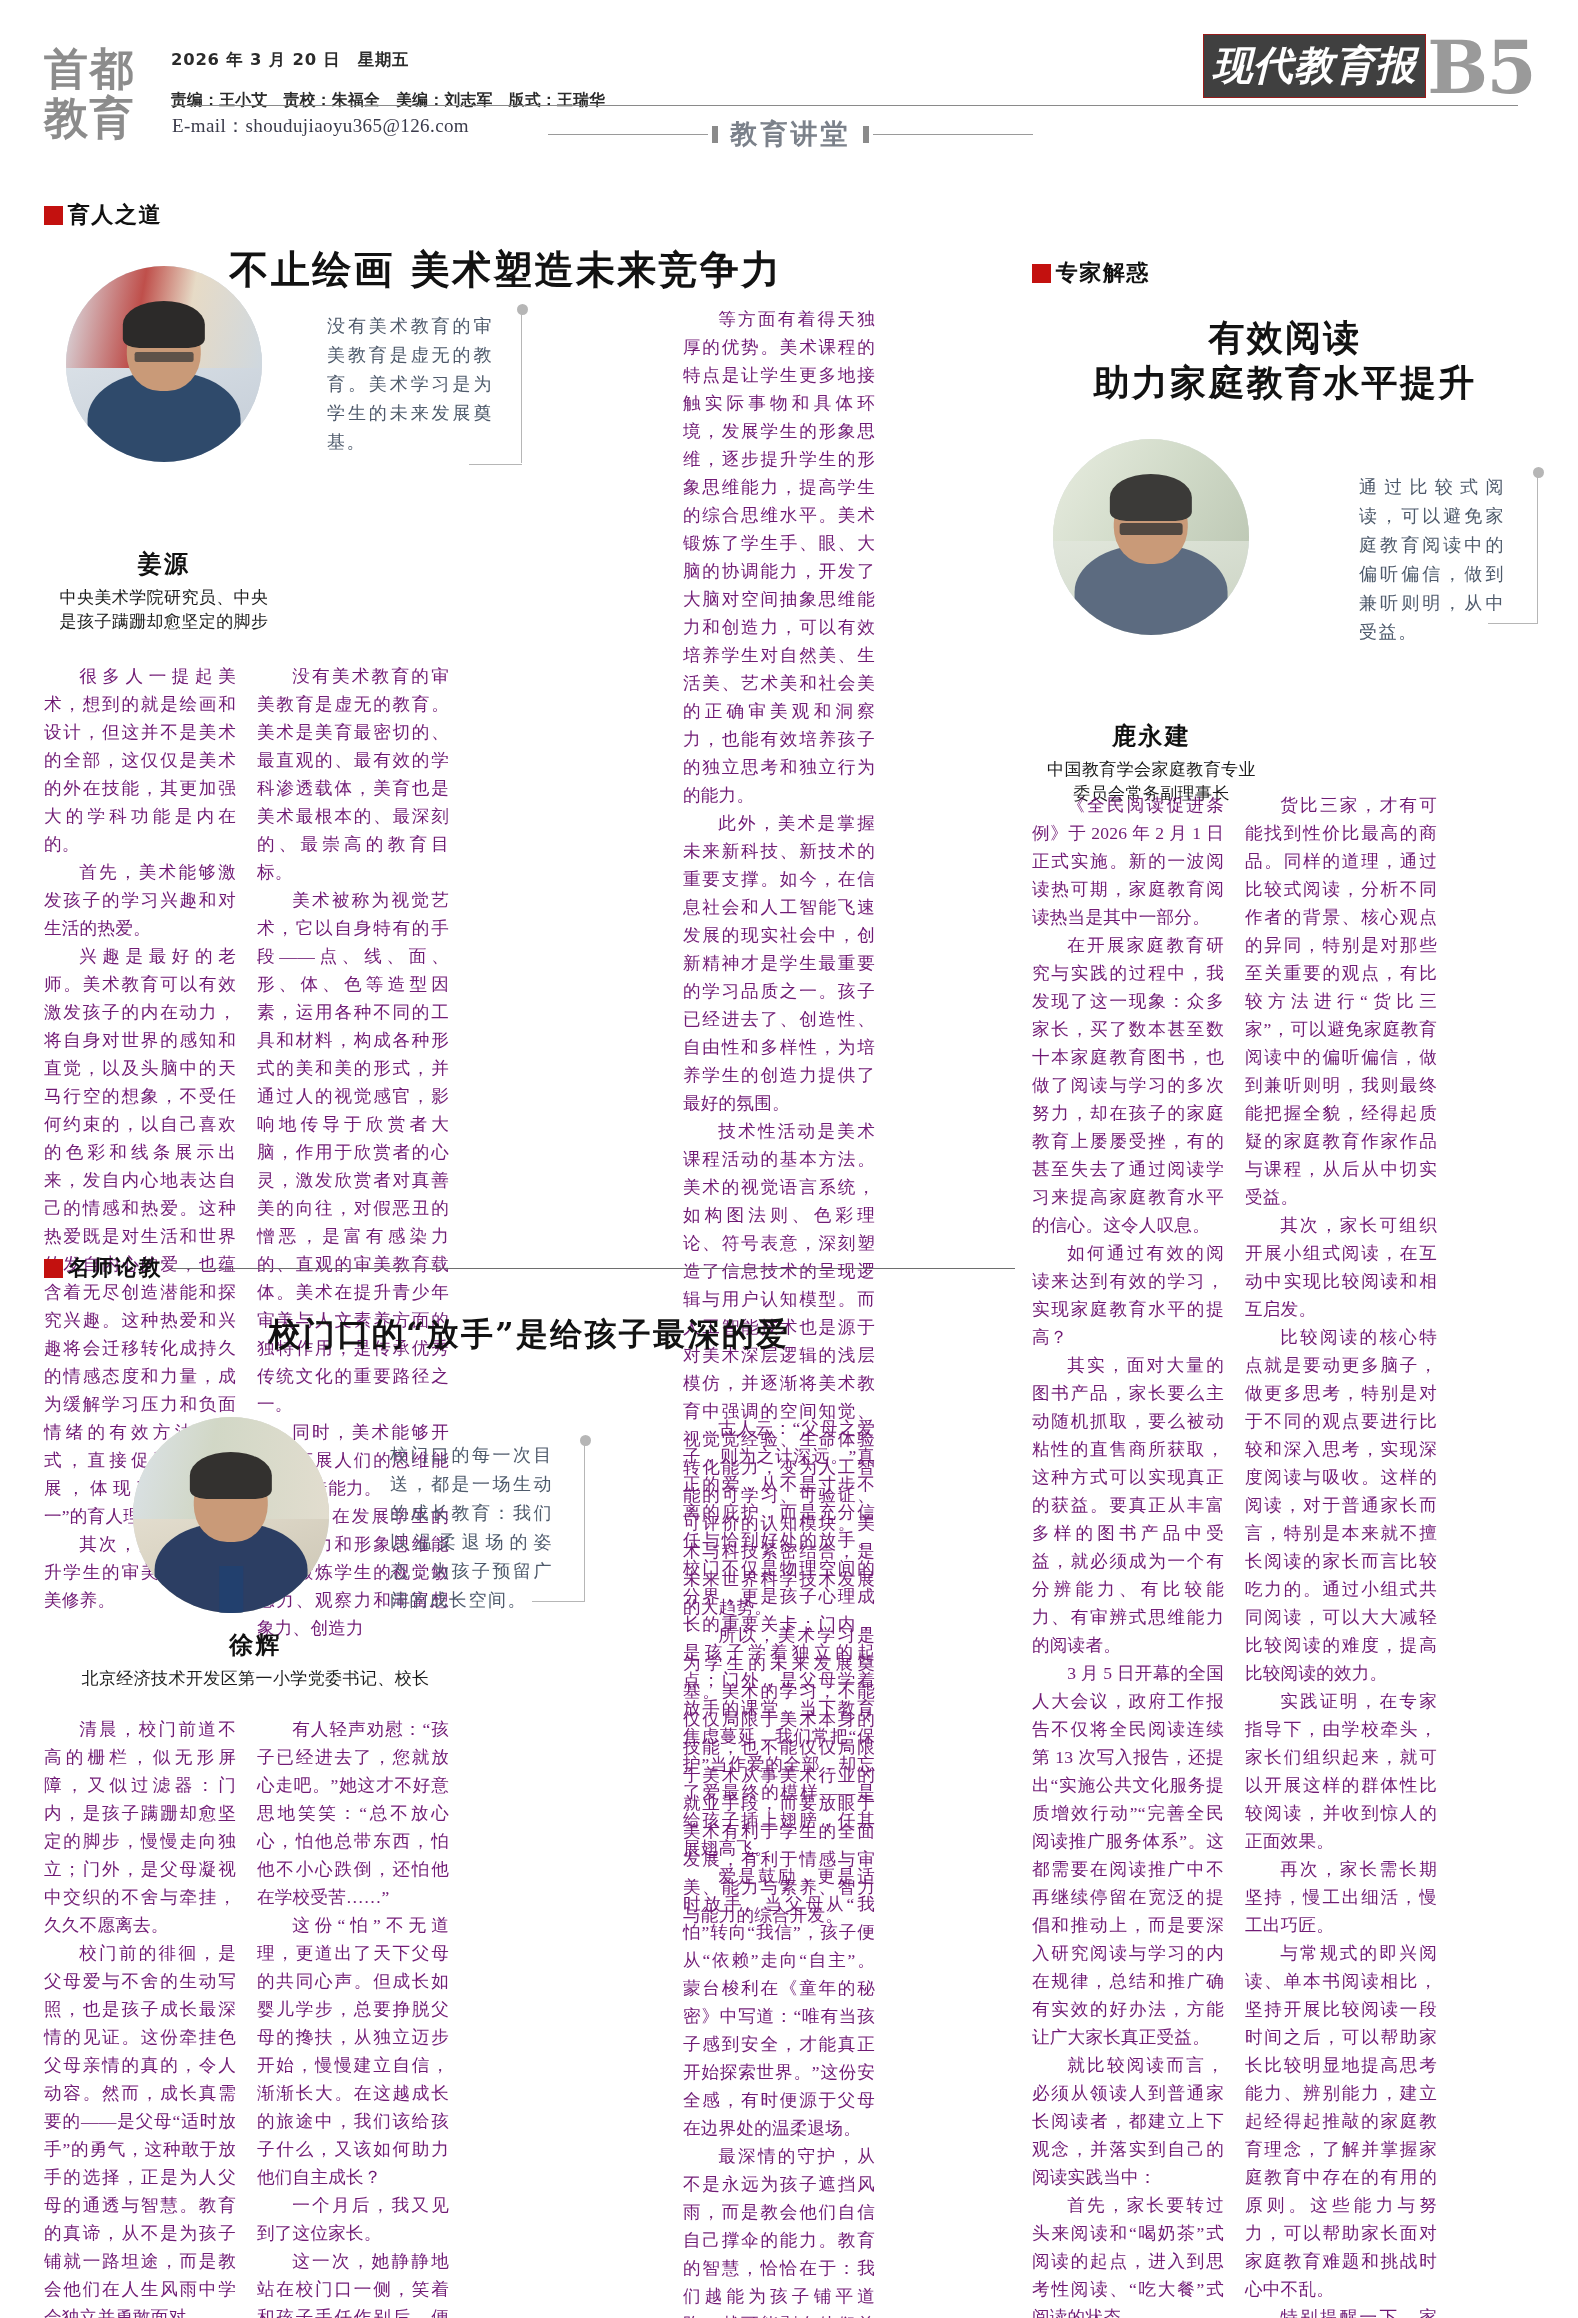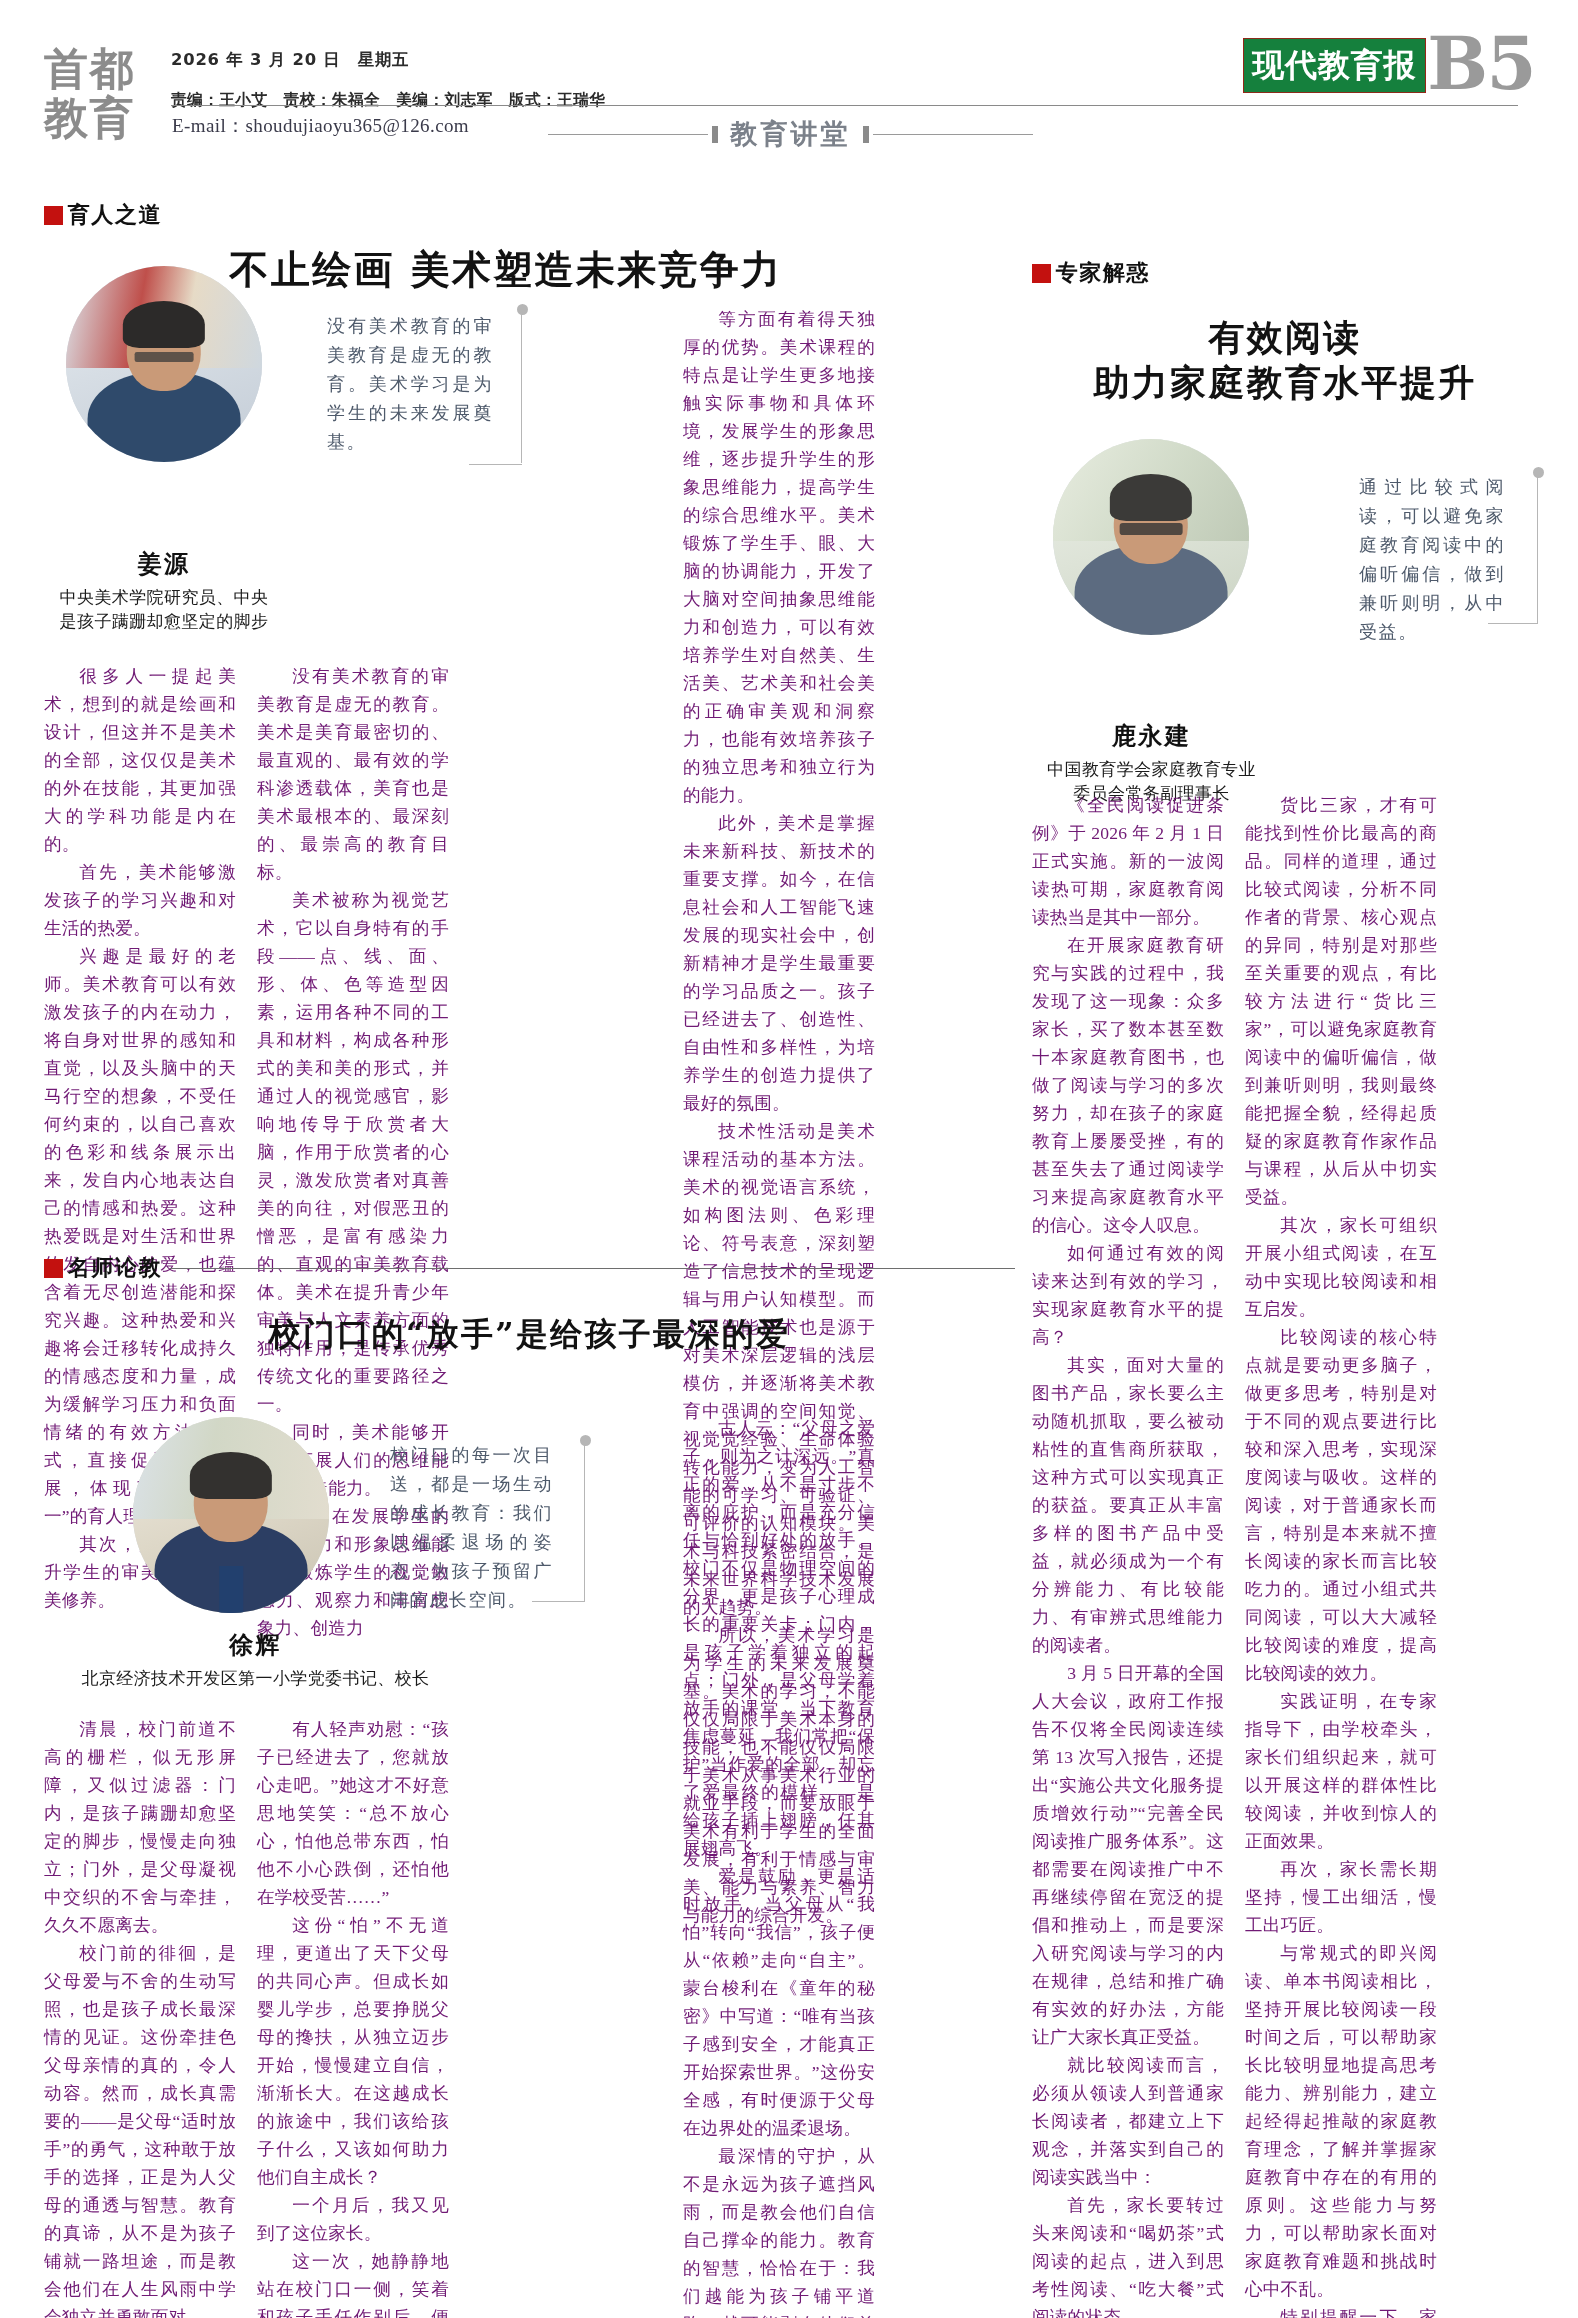--- a/index.html
+++ b/index.html
@@ -22,25 +22,26 @@
   }
   .mh-logo .l2{display:block;}
   .mh-meta{position:absolute;left:127px;top:4.7px;width:595px;}
   .mh-date{font-family:"DejaVu Sans",sans-serif;font-weight:bold;font-size:16.4px;color:#2b2b2b;letter-spacing:0.8px;}
   .mh-staff{font-family:"DejaVu Sans",sans-serif;font-weight:bold;font-size:15.7px;color:#2b2b2b;margin-top:19px;letter-spacing:0.4px;}
   .mh-rule{position:absolute;left:127px;top:61px;width:1347px;height:0.8px;background:#8a8a8a;}
   .mh-email{position:absolute;left:128px;top:69px;font-family:"Liberation Serif",serif;font-size:19px;color:#3a3a4a;letter-spacing:0.4px;}
 
   .brand{position:absolute;right:44px;top:34px;display:flex;align-items:flex-end;}
   .brand-red{
-    background:#15803d;color:#ffffff;
+    background:#404040;color:#ffffff;
     font-family:"DejaVu Serif",serif;font-weight:bold;
-    font-size:32px;line-height:1;
+    font-size:40px;line-height:1;
     padding:11px 9.4px 12.5px 9.4px;
     letter-spacing:0.8px;
+    font-style:italic;
     box-shadow:inset 0 0 0 0.8px #b3110f;
   }
   .brand-b5{
     font-family:"DejaVu Serif",serif;font-weight:bold;
     font-size:72px;line-height:0.82;color:#9a9a9a;
     margin-left:1.6px;letter-spacing:-1.6px;
   }
 
   
   .sect-title{position:absolute;left:548px;top:116px;width:485px;display:flex;align-items:center;}

